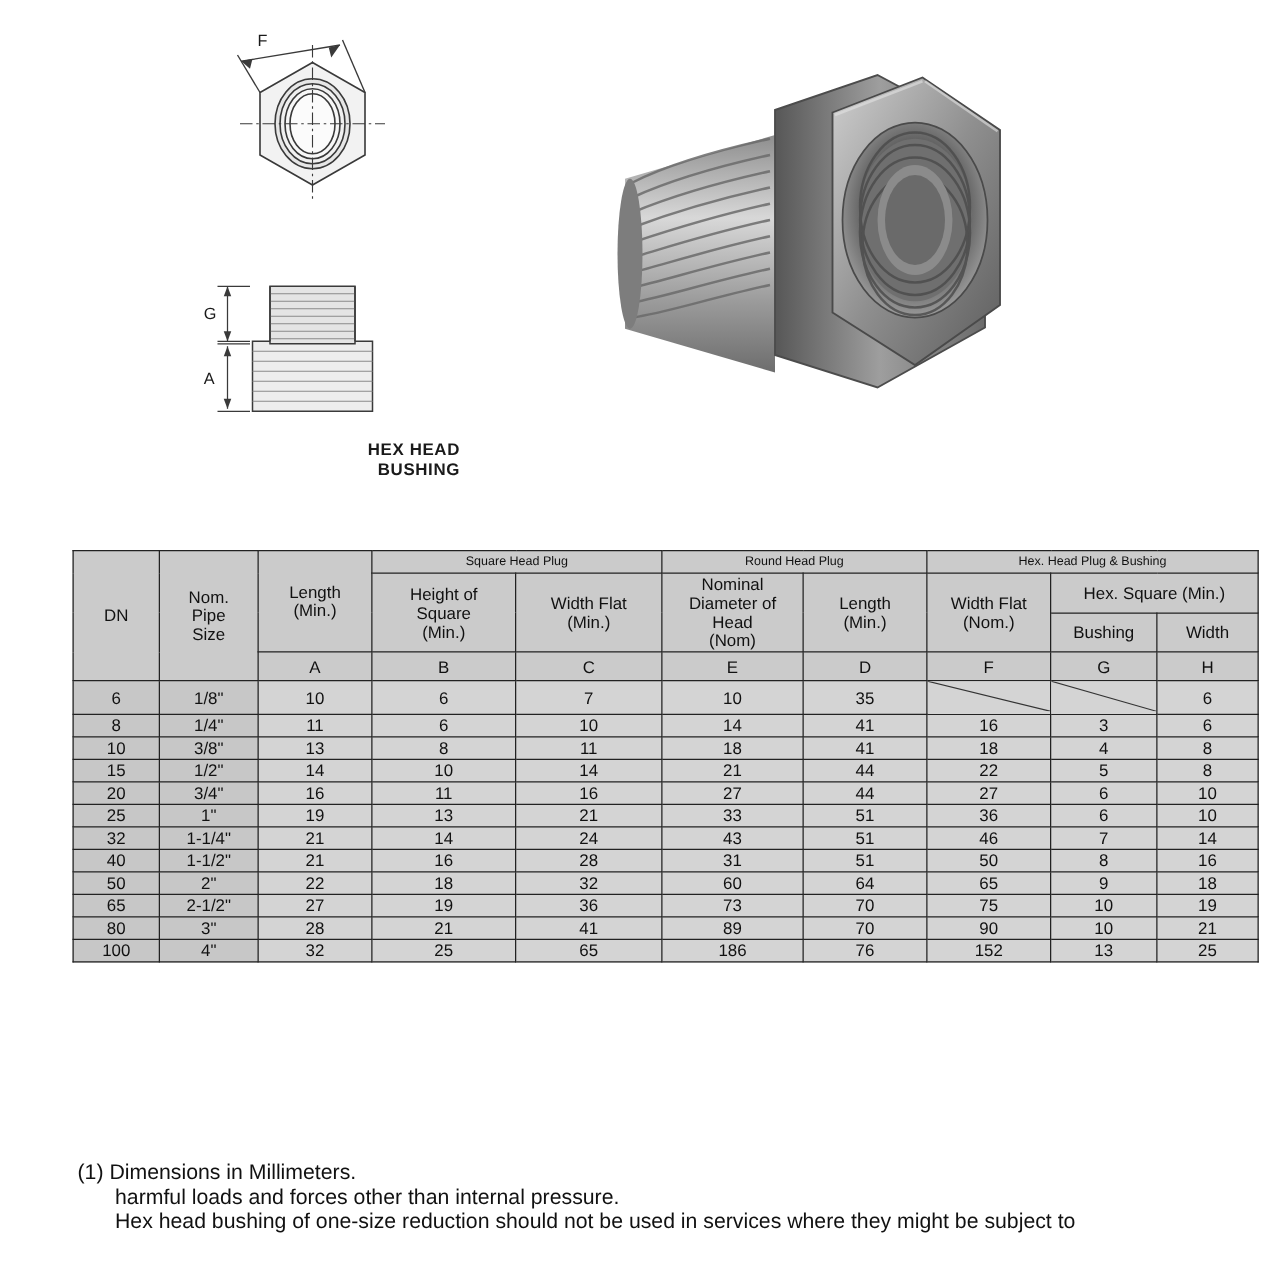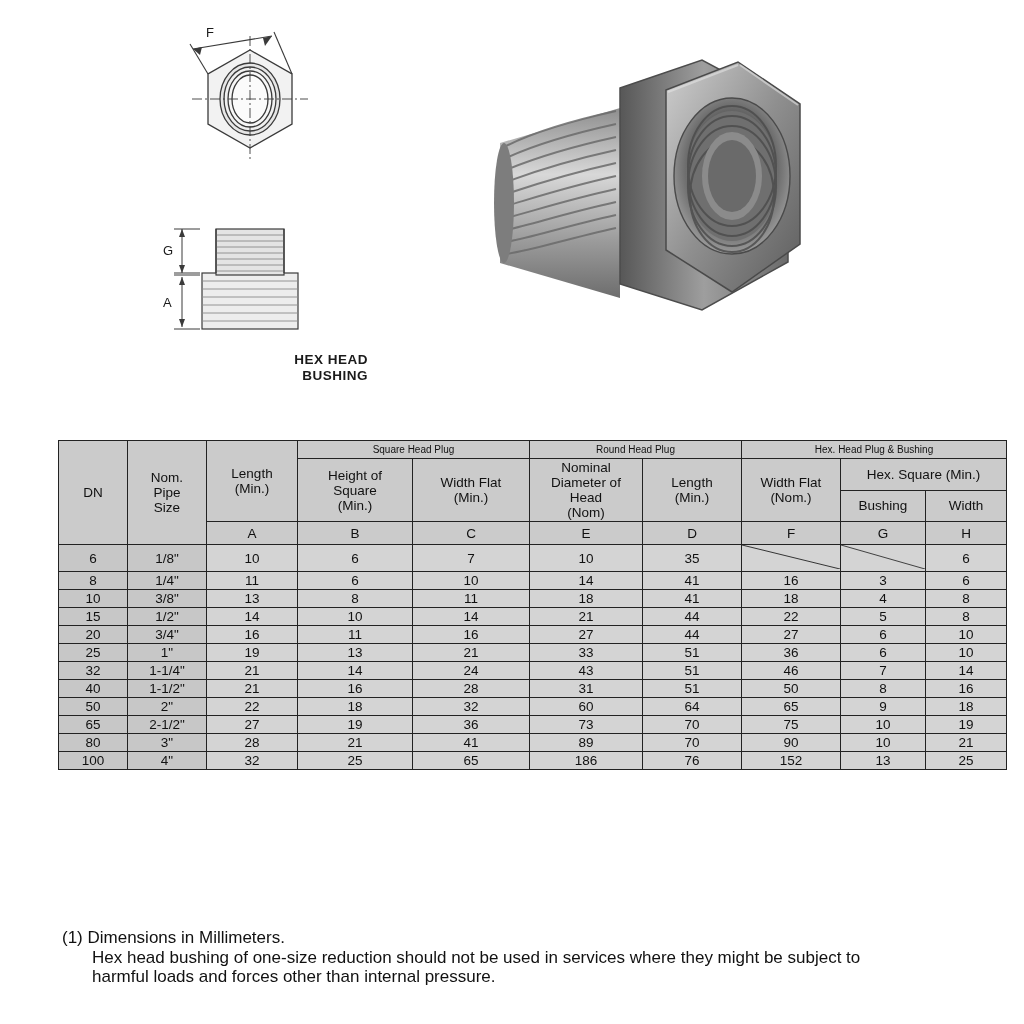--- a/index.html
+++ b/index.html
@@ -414,15 +414,15 @@
         <td class="val">76</td>
         <td class="val">152</td>
         <td class="val">13</td>
         <td class="val">25</td>
       </tr>
     </tbody>
 </table>
 
 <div class="notes">
   <div>(1) Dimensions in Millimeters.</div>
+  <div class="indent">harmful loads and forces other than internal pressure.</div>
   <div class="indent">Hex head bushing of one-size reduction should not be used in services where they might be subject to</div>
-  <div class="indent">harmful loads and forces other than internal pressure.</div>
 </div>
 
 </body></html>

